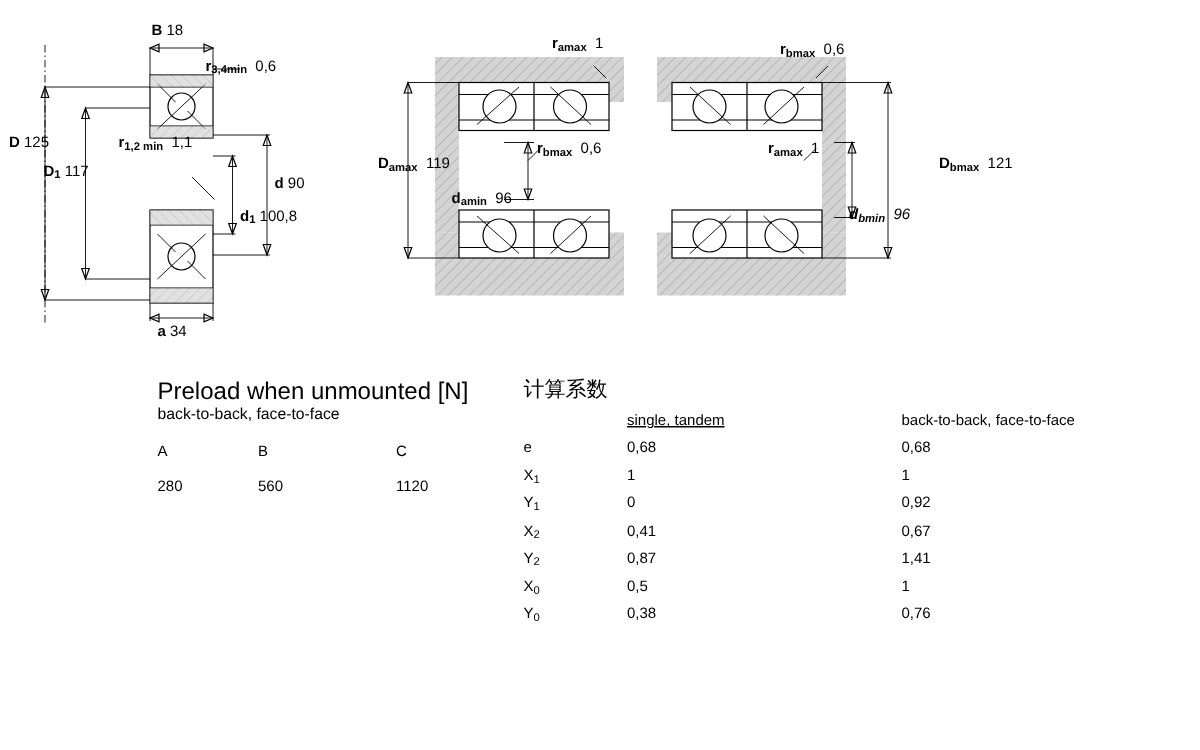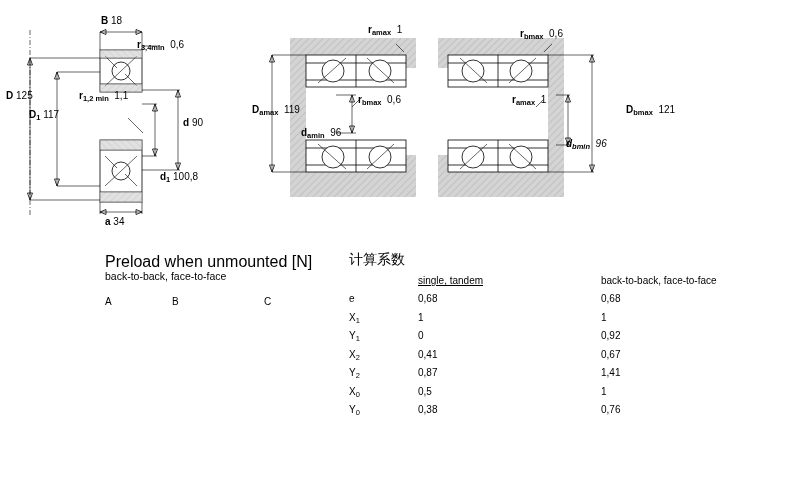--- a/index.html
+++ b/index.html
@@ -198,21 +198,21 @@
 </div>
 <div class="lbl" style="left:29px;top:110px;">
   <b>D<span class="sub">1</span></b> 117
 </div>
 <div class="lbl" style="left:79px;top:91px;">
   <b>r<span class="sub">1,2 min</span></b> &nbsp;1,1
 </div>
 <div class="lbl" style="left:183px;top:118px;">
   <b>d</b> 90
 </div>
-<div class="lbl" style="left:160px;top:140px;margin-top:32px;">
+<div class="lbl" style="left:160px;top:140px;">
   <b>d<span class="sub">1</span></b> 100,8
 </div>
 <div class="lbl" style="left:105px;top:217px;">
   <b>a</b> 34
 </div>
 
 <div class="lbl" style="left:368px;top:25px;">
   <b>r<span class="sub">amax</span></b> &nbsp;1
 </div>
 <div class="lbl" style="left:520px;top:29px;">
@@ -239,20 +239,25 @@
 
 <div class="lbl" style="left:105px;top:254px;font-size:16px;">Preload when unmounted [N]</div>
 <div class="lbl" style="left:105px;top:271px;font-size:10.5px;">back-to-back, face-to-face</div>
 
 <table class="tbl" style="left:105px;top:296px;">
   <tbody>
       <tr>
     <td style="width:67px;">A</td>
     <td style="width:92px;">B</td>
     <td>C</td>
+  </tr>
+  <tr>
+    <td style="padding-top:9px;">280</td>
+    <td style="padding-top:9px;">560</td>
+    <td style="padding-top:9px;">1120</td>
   </tr>
 </tbody>
   </table>
 
 <div class="lbl" style="left:349px;top:252px;font-size:14px;">计算系数</div>
 
 <div class="lbl" style="left:418px;top:276px;text-decoration:underline;">single, tandem</div>
 <div class="lbl" style="left:601px;top:276px;">back-to-back, face-to-face</div>
 
 <div id="factors-rows">

